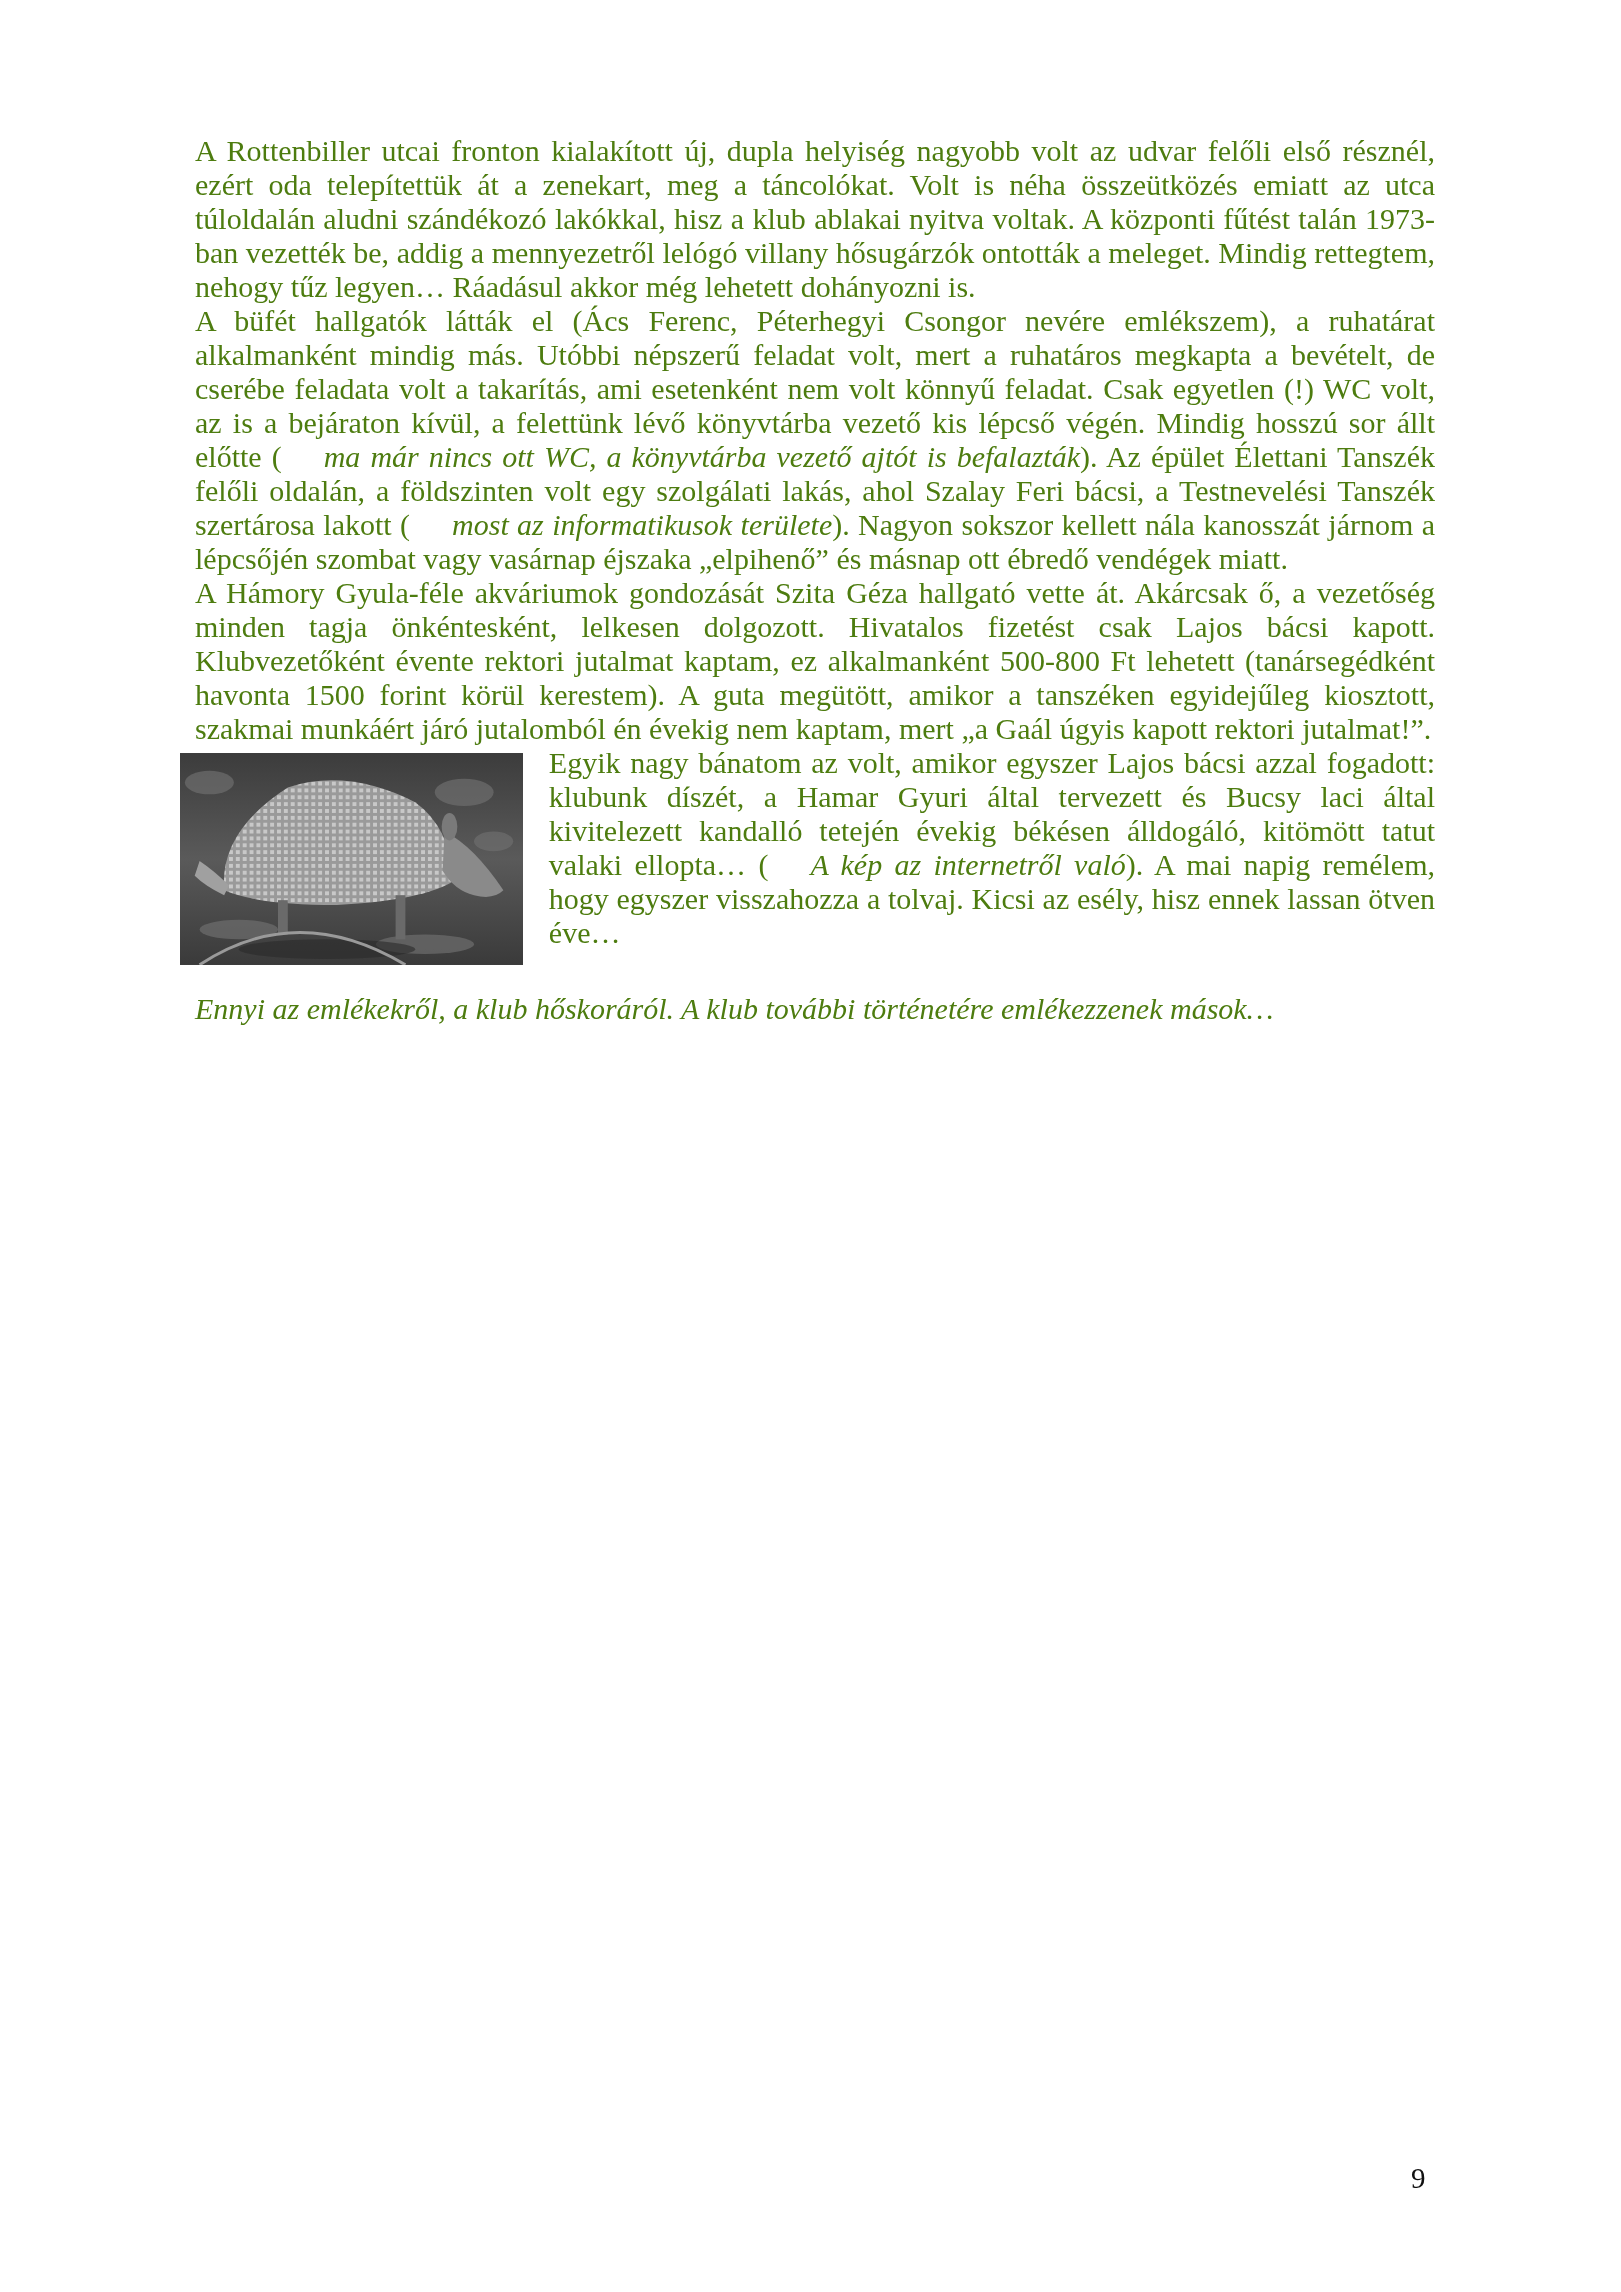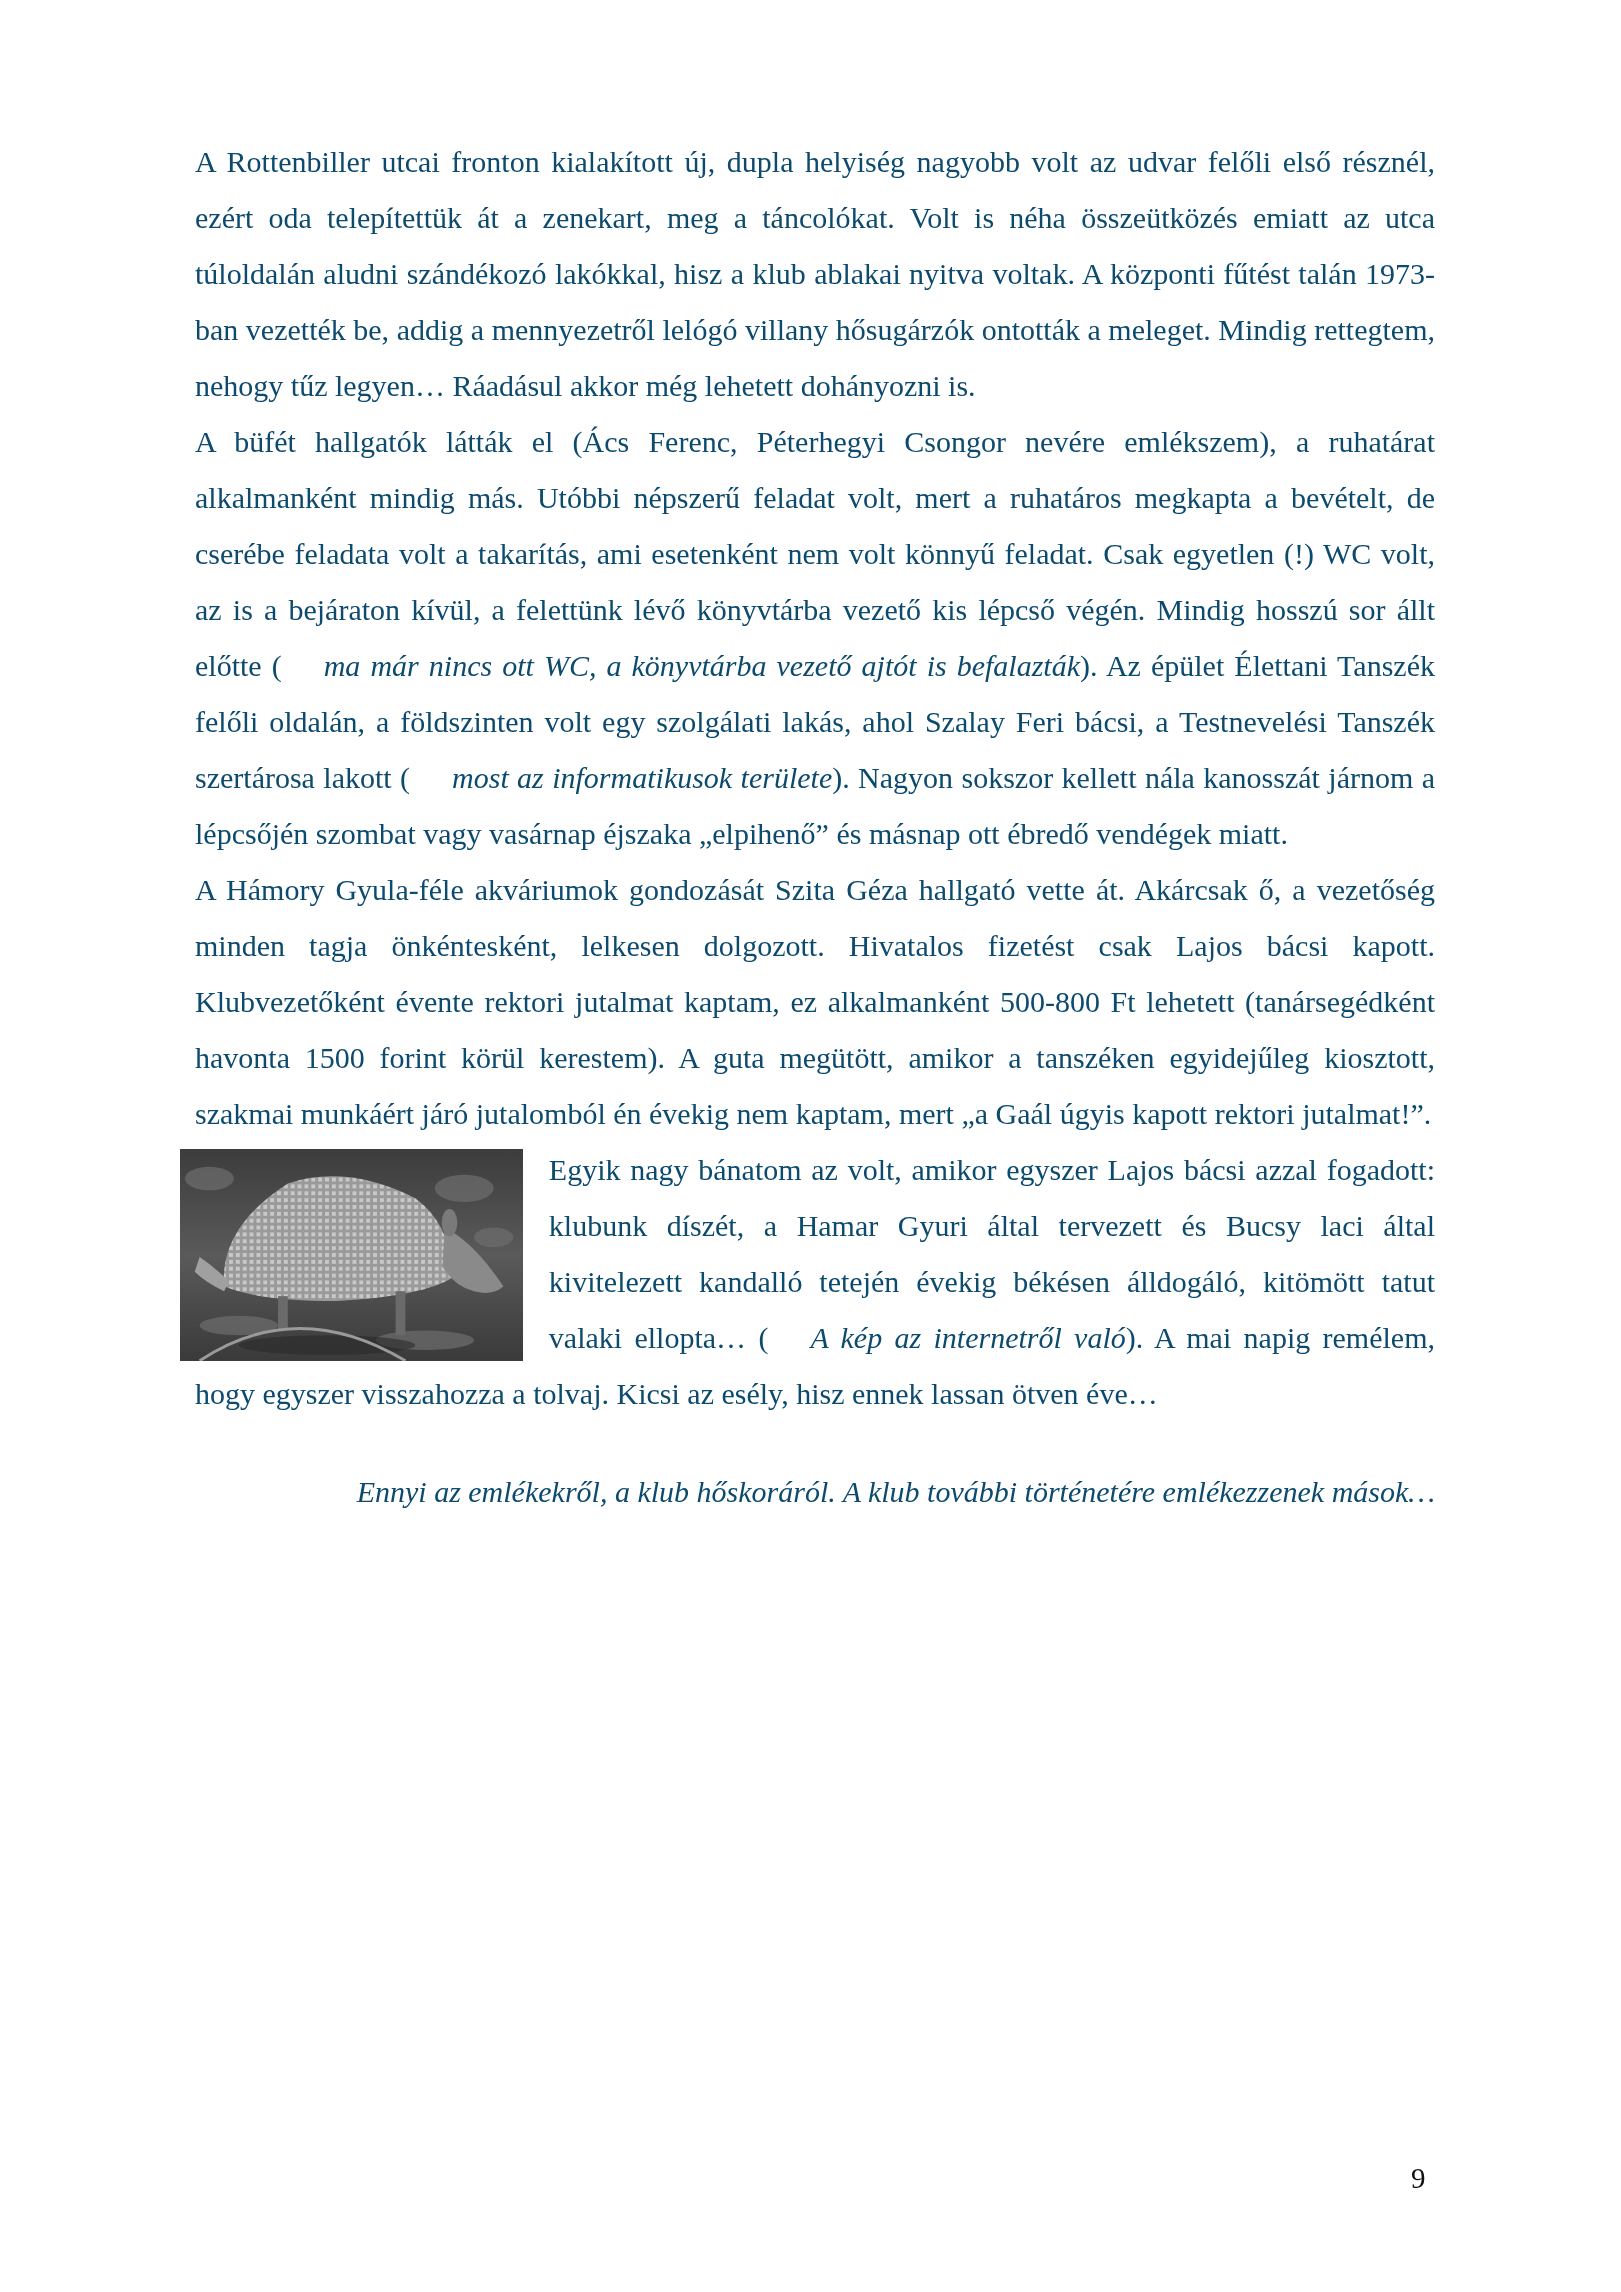--- a/index.html
+++ b/index.html
@@ -1,33 +1,33 @@
 <!DOCTYPE html>
 <html><head>
 <meta charset="utf-8">
 <style>
   html, body { margin: 0; padding: 0; background: #ffffff; }
   body { width: 1621px; height: 2293px; position: relative; overflow: hidden; }
   .page {
     position: absolute; left: 195px; top: 134px; width: 1240px;
     font-family: "Liberation Serif", serif;
-    font-size: 30px; line-height: 56px; color: #0c4a6e;
+    font-size: 30px; line-height: 34px; color: #4d7c0f;
     text-align: justify;
   }
   .page p { margin: 0; }
   .page em { font-style: italic; margin-left: 42px; }
   .figure {
     float: left; width: 343px; height: 212px;
     margin: 6.9px 25.5px 3.9px -14.7px;
     position: relative; overflow: hidden;
     background: #4a4a4a;
   }
   .figure svg { display: block; }
   .gap { height: 42px; }
-  .closing { font-style: italic; text-align: right; }
+  .closing { font-style: italic; text-align: left; }
   .page-number {
     position: absolute; left: 1411px; top: 2162px;
     font-family: "Liberation Serif", serif; font-size: 29px; color: #111;
   }
 </style>
 </head>
 <body>
 
 <div class="page">
   <p>A Rottenbiller utcai fronton kialakított új, dupla helyiség nagyobb volt az udvar felőli első résznél, ezért oda telepítettük át a zenekart, meg a táncolókat. Volt is néha összeütközés emiatt az utca túloldalán aludni szándékozó lakókkal, hisz a klub ablakai nyitva voltak. A központi fűtést talán 1973-ban vezették be, addig a mennyezetről lelógó villany hősugárzók ontották a meleget. Mindig rettegtem, nehogy tűz legyen… Ráadásul akkor még lehetett dohányozni is.</p>

